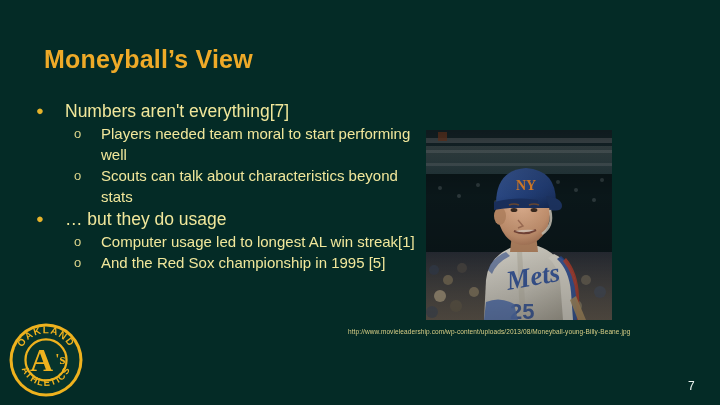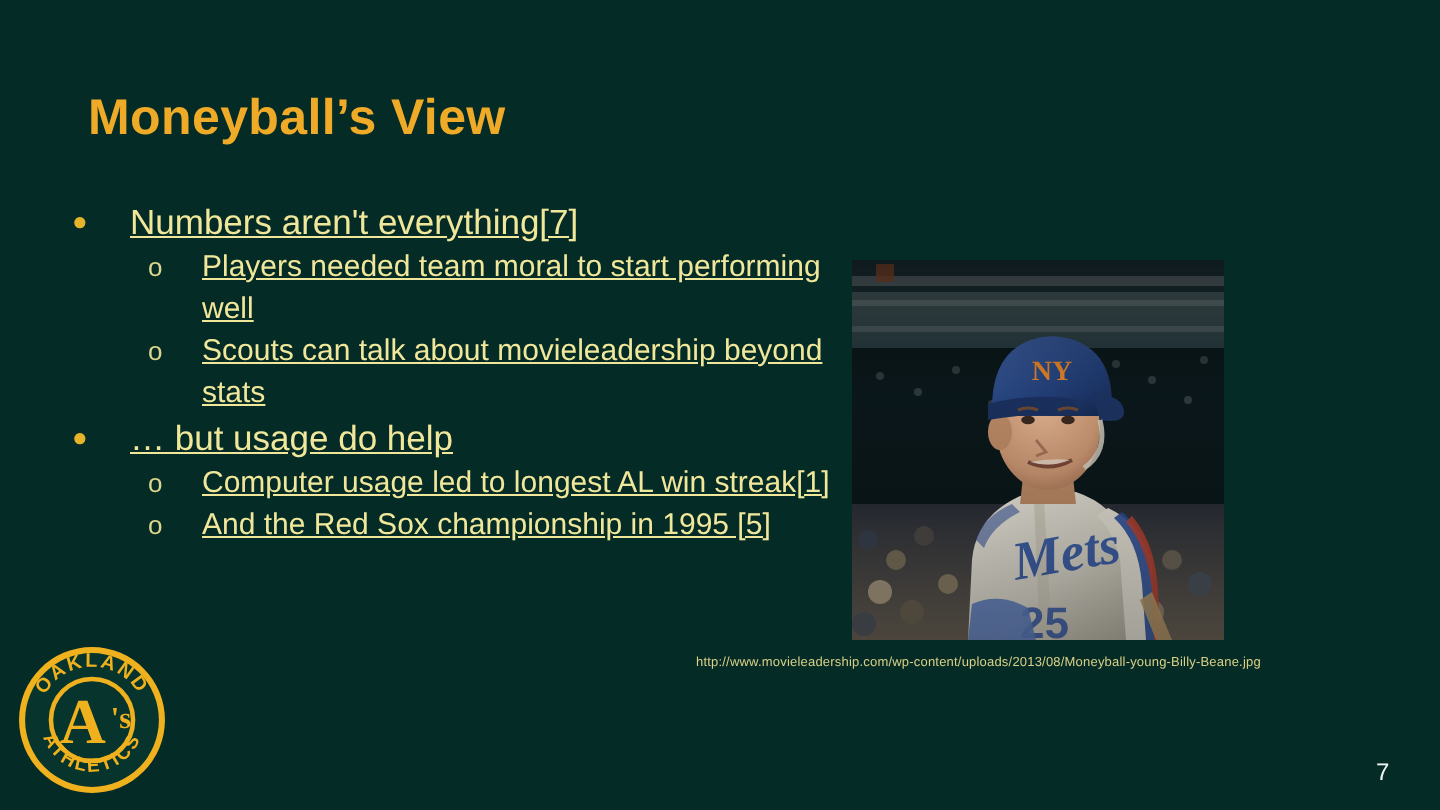--- a/index.html
+++ b/index.html
@@ -65,21 +65,20 @@
     line-height: 24px;
   }
   .level-2 > .marker {
     width: 27px;
     font-size: 13px;
     line-height: 21px;
     color: #ddd58c;
   }
   .bullet-text {
     flex: 1 1 auto;
-    text-decoration: underline;
   }
 
   
   #photo-frame {
     position: absolute;
     left: 426px;
     top: 130px;
     width: 186px;
     height: 190px;
     overflow: hidden;
@@ -131,26 +130,26 @@
       <span class="bullet-text">Numbers aren't everything[7]</span>
     </div>
 
     <div class="bullet-row level-2">
       <span class="marker">o</span>
       <span class="bullet-text">Players needed team moral to start performing well</span>
     </div>
 
     <div class="bullet-row level-2">
       <span class="marker">o</span>
-      <span class="bullet-text">Scouts can talk about movieleadership beyond stats</span>
+      <span class="bullet-text">Scouts can talk about characteristics beyond stats</span>
     </div>
 
     <div class="bullet-row level-1">
       <span class="marker">●</span>
-      <span class="bullet-text">… but usage do help</span>
+      <span class="bullet-text">… but they do usage</span>
     </div>
 
     <div class="bullet-row level-2">
       <span class="marker">o</span>
       <span class="bullet-text">Computer usage led to longest AL win streak[1]</span>
     </div>
 
     <div class="bullet-row level-2">
       <span class="marker">o</span>
       <span class="bullet-text">And the Red Sox championship in 1995 [5]</span>

